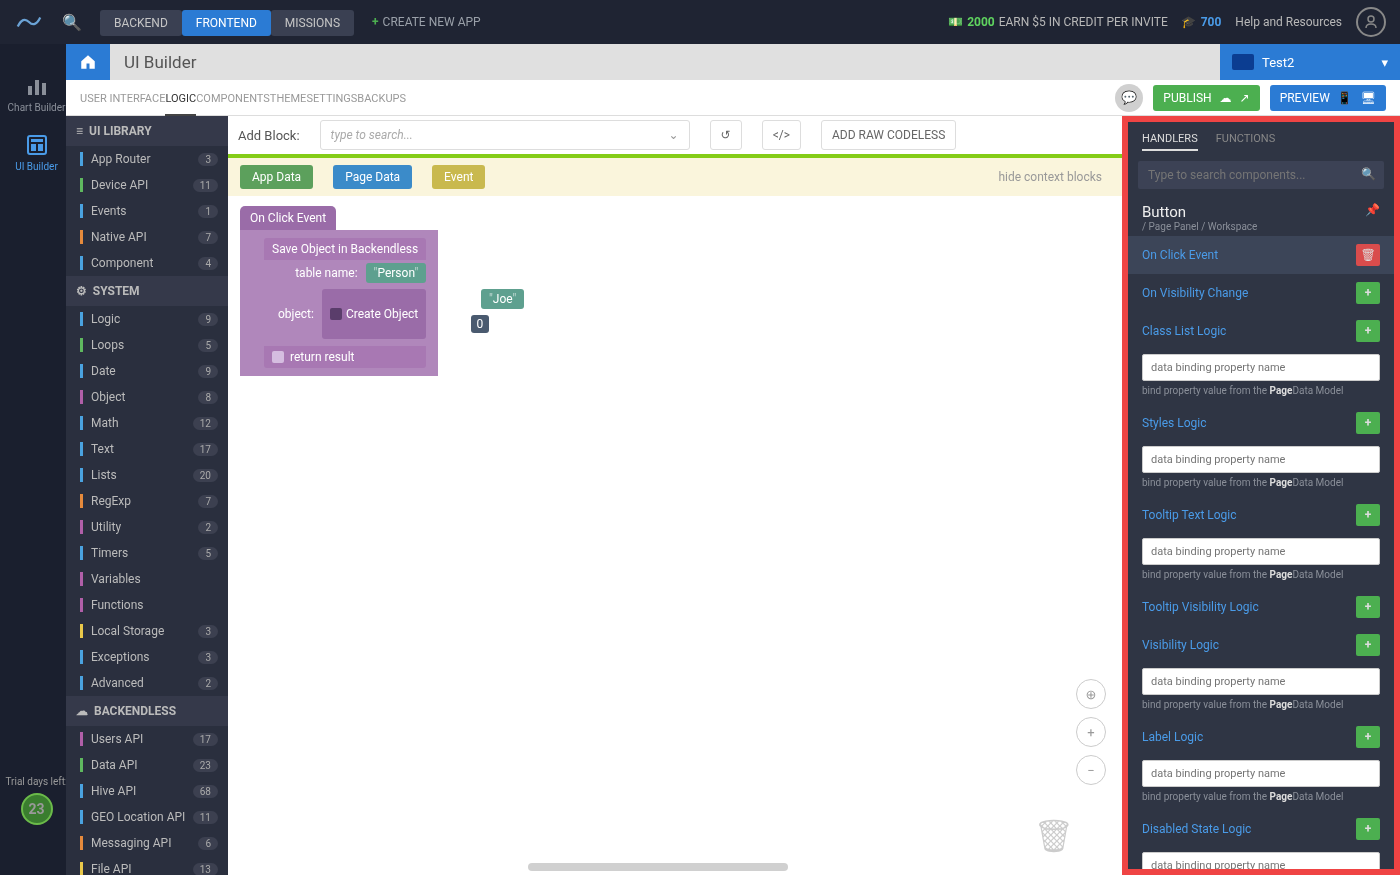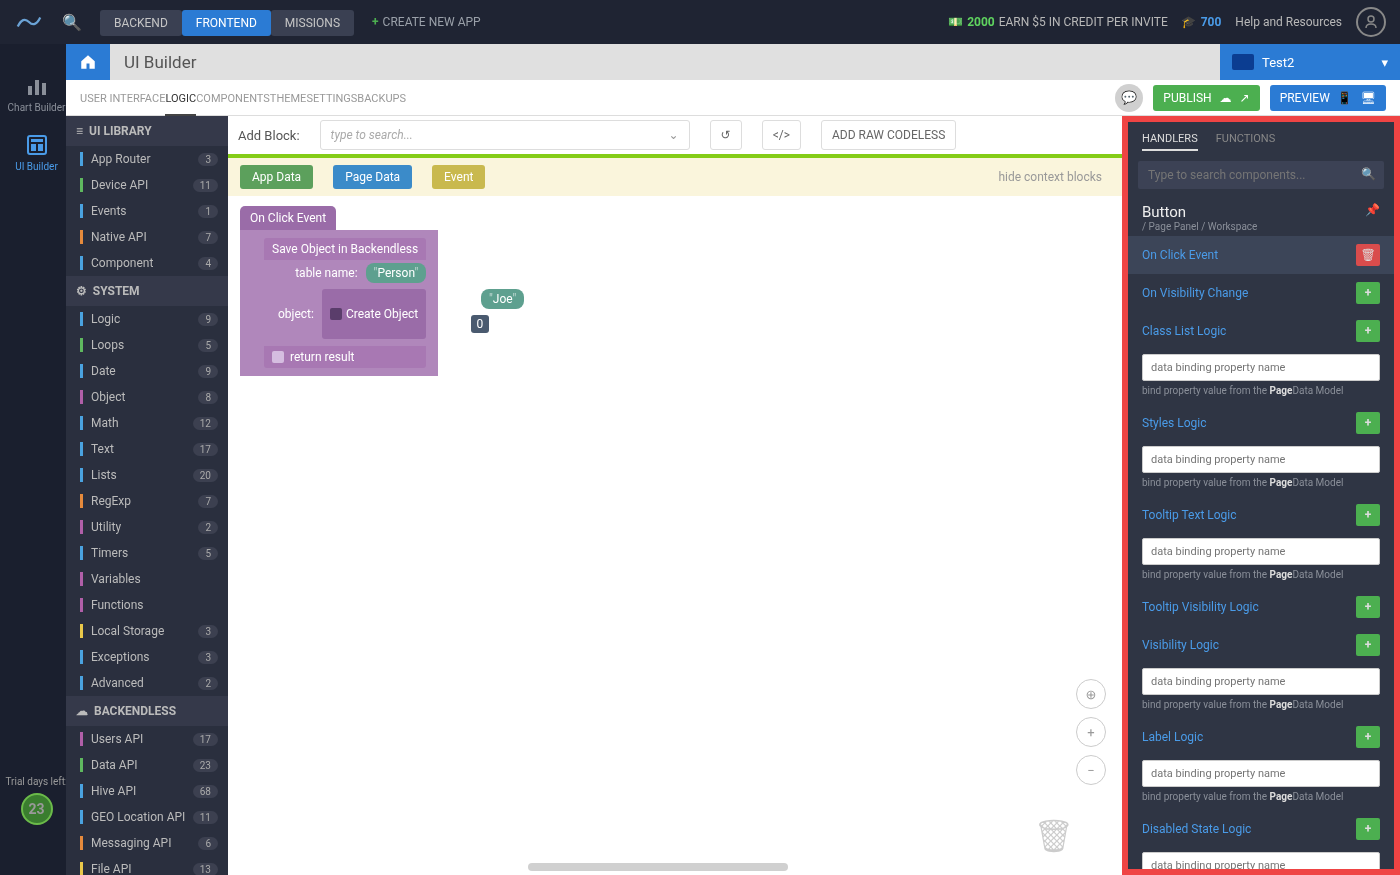--- a/index.html
+++ b/index.html
@@ -60,21 +60,21 @@
 .ctx-chip.green { background:#5ca05c; }
 .ctx-chip.blue { background:#3b8bc9; }
 .ctx-chip.yel { background:#c9b94e; }
 .hide-ctx { margin-left:auto; color:#999; font-size:12px; cursor:pointer; padding-right:8px; }
 .workspace { flex:1; position:relative; background:#fff; }
 .block-grp { position:absolute; top:10px; left:12px; }
 .blk-head { background:#9a6ca8; color:#fff; padding:5px 10px; border-radius:5px 5px 0 0; font-size:12px; display:inline-block; }
 .blk-body { background:#b087bb; padding:8px 12px 8px 24px; color:#fff; font-size:12px; min-width:190px; position:relative; }
 .blk-save { background:#a878b3; padding:4px 8px; display:inline-block; border-radius:3px 3px 0 0; margin-bottom:0; }
 .blk-row { display:flex; align-items:center; justify-content:flex-end; gap:8px; padding:3px 0; }
-.blk-val { background:#5ea08f; color:#fff; padding:3px 8px; border-radius:8px; font-size:12px; position:relative; }
+.blk-val { background:#5ea08f; color:#fff; padding:3px 8px; border-radius:3px; font-size:12px; position:relative; }
 .blk-val.str::before,.blk-val.str::after { content:'"'; opacity:.6; }
 .blk-obj { background:#9a6ca8; color:#fff; padding:18px 8px; border-radius:3px; display:flex; align-items:center; gap:4px; }
 .blk-gear { width:12px; height:12px; background:#5a3d6b; border-radius:2px; }
 .blk-num { background:#4a5a6f; color:#fff; padding:2px 6px; border-radius:3px; }
 .blk-ret { background:#a878b3; padding:4px 8px; margin-top:4px; display:flex; align-items:center; gap:6px; border-radius:0 0 3px 3px; }
 .blk-chk { width:12px; height:12px; background:#d5bde0; border-radius:2px; }
 .nest-right { position:absolute; left:200px; top:32px; }
 .zoom-ctl { position:absolute; right:16px; bottom:90px; display:flex; flex-direction:column; gap:8px; }
 .zc { width:30px; height:30px; border:1px solid #ccc; border-radius:50%; display:flex; align-items:center; justify-content:center; color:#999; cursor:pointer; }
 .trash { position:absolute; right:48px; bottom:20px; color:#ccc; font-size:32px; }

